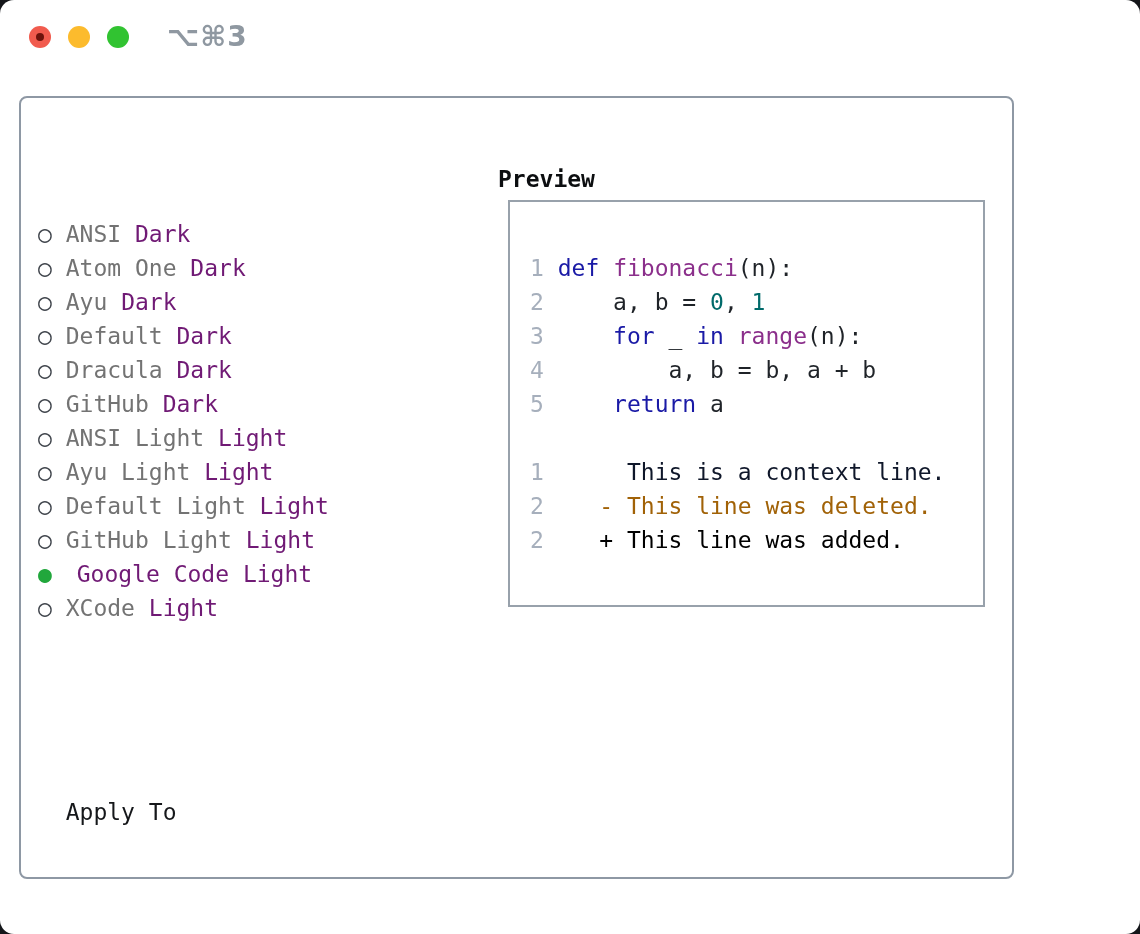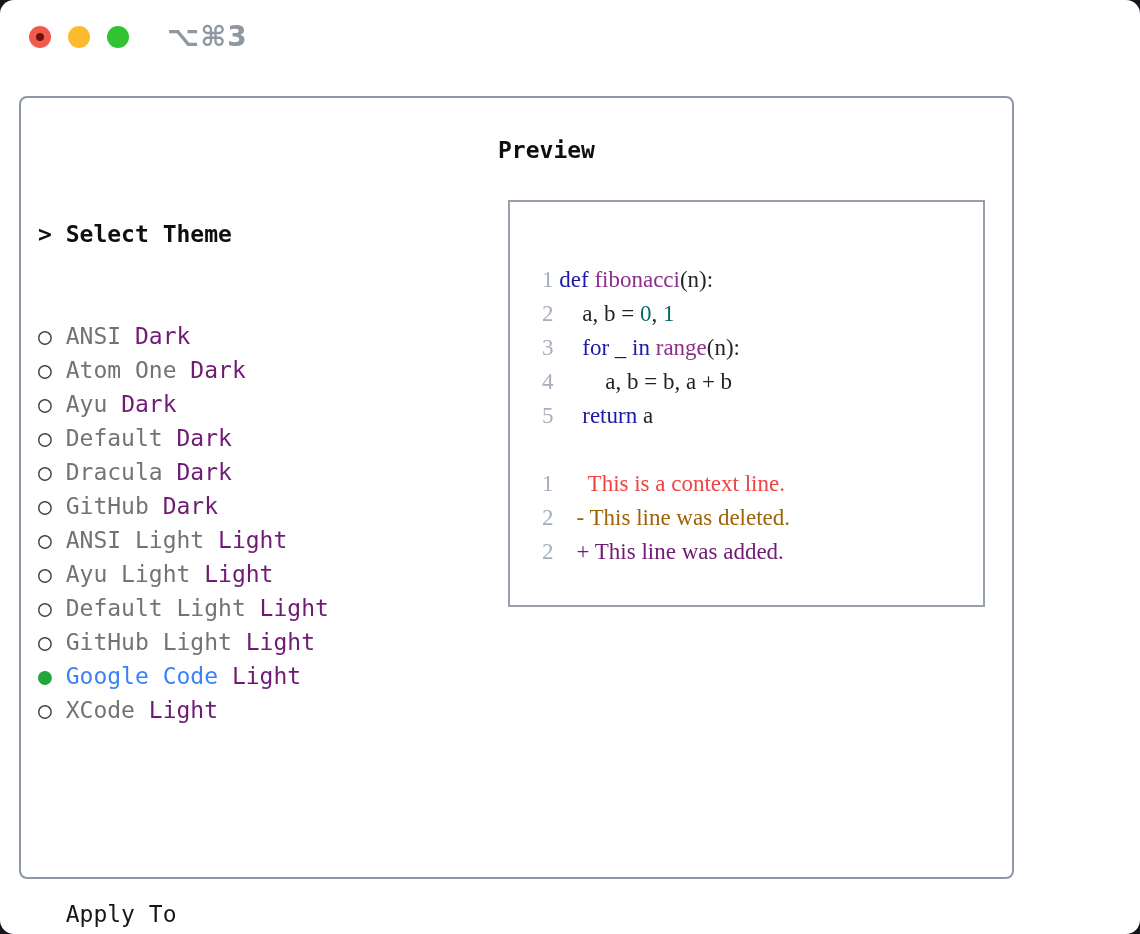--- a/index.html
+++ b/index.html
@@ -32,65 +32,64 @@
   }
   .left-col{
     position:absolute;left:17px;top:51px;
     font-size:23px;line-height:34px;white-space:pre;color:#33383f;
   }
   .row{height:34px;}
   .prompt,.htext{font-weight:bold;color:#0c0e10;}
   .bullet{color:#43484f;}
   .bullet.sel{color:#21a73c;}
   .name{color:#737373;}
-  .name.sel{color:#3b82f6;}
+  .name.sel{color:#701a75;margin-left:11px;}
   .tag{color:#701a75;}
   .spacer{height:34px;}
   .apply-header{color:#15171a;}
   
   .preview-label{
-    position:absolute;left:477px;top:35px;
+    position:absolute;left:477px;top:64px;
     font-size:23px;line-height:34px;font-weight:bold;color:#0c0e10;white-space:pre;
   }
   .preview-box{
     position:absolute;left:487px;top:102px;width:473px;height:403px;
     border:2px solid #98a1ab;background:#ffffff;overflow:hidden;
   }
   .code{
-    margin:12px;padding:49px 0 0 20px;
-    font-size:23px;line-height:34px;white-space:pre;color:#1f2328;font-family:Liberation Serif, serif;
+    margin:0;padding:49px 0 0 20px;
+    font-size:23px;line-height:34px;white-space:pre;color:#1f2328;
   }
   .cl{height:34px;}
   .ln{color:#a6afbc;}
   .pln{color:#1f2328;}
   .kwd{color:#1a1aa6;}
   .typ{color:#8b2f8b;}
   .lit{color:#006a6a;}
-  .ctx{color:#ef4444;}
+  .ctx{color:#0f172a;}
   .del{color:#a16207;}
-  .add{color:#701a75;}
+  .add{color:#000000;}
 </style>
 </head>
 <body>
 
 <div class="screen">
 
   <div class="titlebar">
     <span class="tl tl-red">
         <span class="dot"></span>
       </span>
     <span class="tl tl-yellow"></span>
     <span class="tl tl-green"></span>
     <span class="wtitle">⌥⌘3</span>
   </div>
 
   <div class="panel">
 
     <div class="left-col">
-      <div class="row"><span class="prompt">&gt;</span><span> </span><span class="htext">Select Theme</span></div>
       <div id="theme-list"><div class="row"><span class="bullet">○</span> <span class="name">ANSI</span> <span class="tag">Dark</span></div><div class="row"><span class="bullet">○</span> <span class="name">Atom One</span> <span class="tag">Dark</span></div><div class="row"><span class="bullet">○</span> <span class="name">Ayu</span> <span class="tag">Dark</span></div><div class="row"><span class="bullet">○</span> <span class="name">Default</span> <span class="tag">Dark</span></div><div class="row"><span class="bullet">○</span> <span class="name">Dracula</span> <span class="tag">Dark</span></div><div class="row"><span class="bullet">○</span> <span class="name">GitHub</span> <span class="tag">Dark</span></div><div class="row"><span class="bullet">○</span> <span class="name">ANSI Light</span> <span class="tag">Light</span></div><div class="row"><span class="bullet">○</span> <span class="name">Ayu Light</span> <span class="tag">Light</span></div><div class="row"><span class="bullet">○</span> <span class="name">Default Light</span> <span class="tag">Light</span></div><div class="row"><span class="bullet">○</span> <span class="name">GitHub Light</span> <span class="tag">Light</span></div><div class="row"><span class="bullet sel">●</span> <span class="name sel">Google Code</span> <span class="tag">Light</span></div><div class="row"><span class="bullet">○</span> <span class="name">XCode</span> <span class="tag">Light</span></div></div>
       <div class="spacer"></div>
       <div class="row"><span>  </span><span class="apply-header">Apply To</span></div>
       
       
       
       
     </div>
 
     <div class="preview-label">Preview</div>

